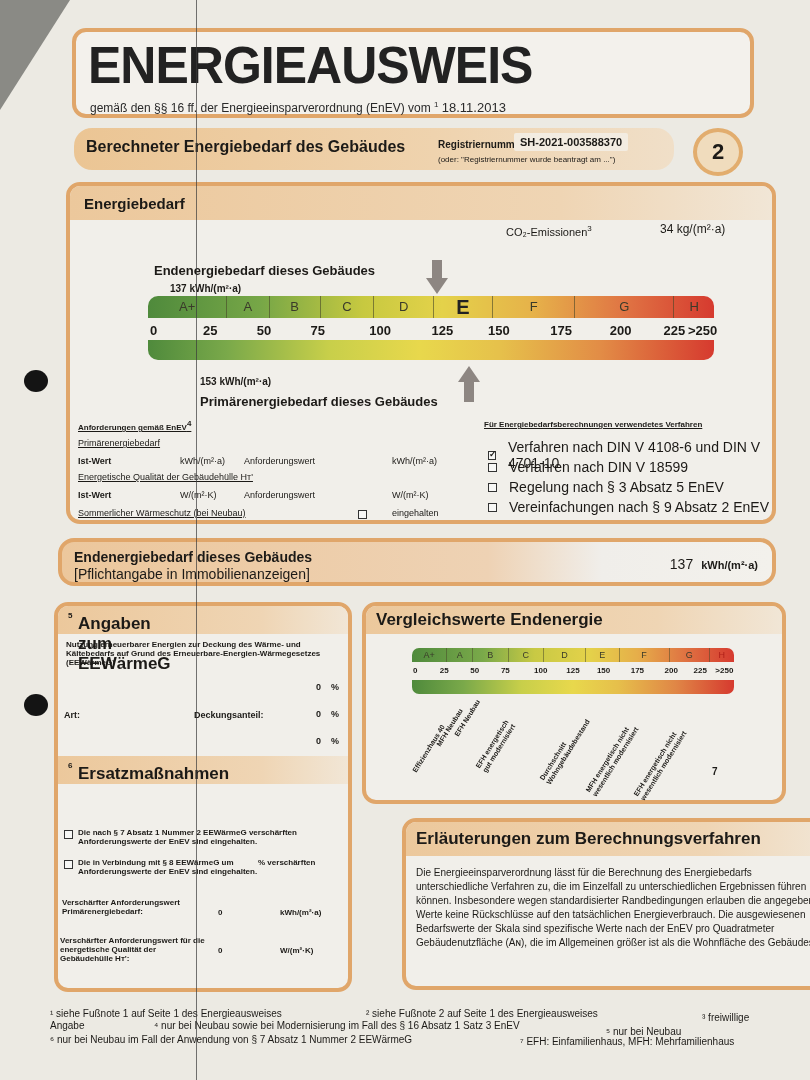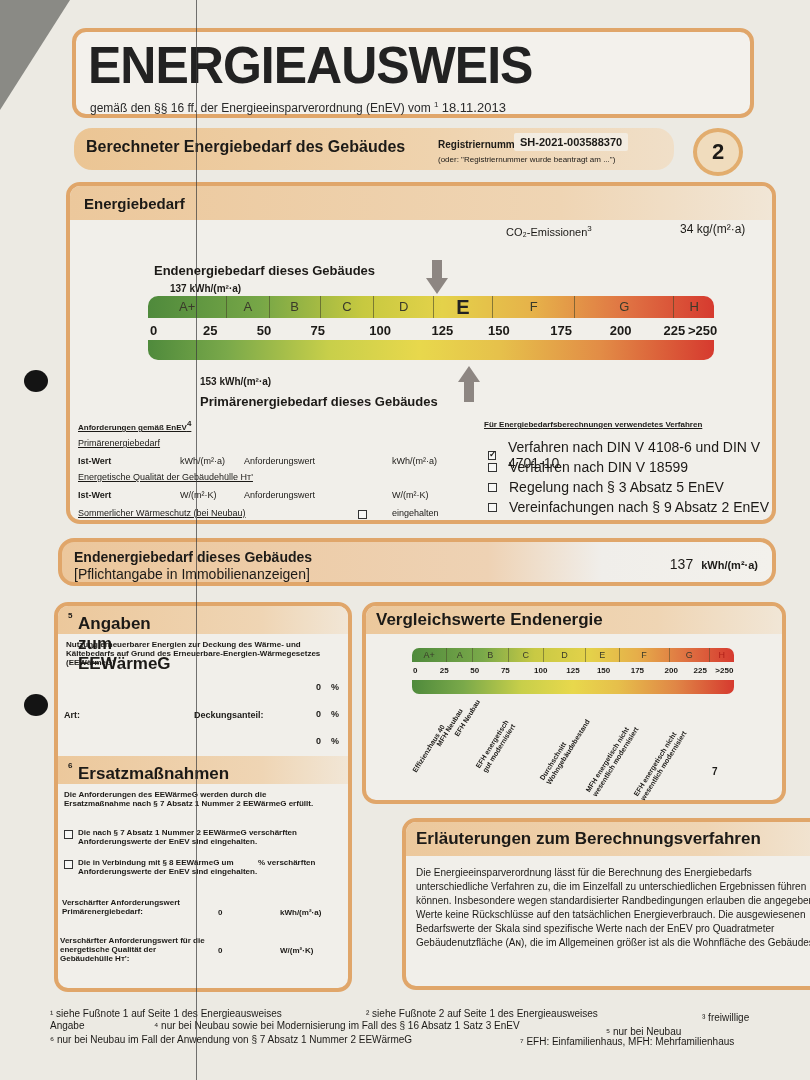--- a/index.html
+++ b/index.html
@@ -67,21 +67,21 @@
     background: #f0dcbd; border: 4px solid #e2ad6e;
     display: flex; align-items: center; justify-content: center;
     font-size: 22px; font-weight: bold;
   }
 
   
   .eb-box { left: 66px; top: 182px; width: 710px; height: 342px; }
   .eb-head { position: absolute; left: 0; top: 0; right: 0; height: 34px; border-radius: 10px 10px 0 0; }
   .eb-head span { position: absolute; left: 14px; top: 9px; font-size: 15px; }
   .co2 { position: absolute; left: 436px; top: 38px; font-size: 11px; }
-  .co2-val { position: absolute; left: 610px; top: 36px; font-size: 12px; }
+  .co2-val { position: absolute; left: 590px; top: 36px; font-size: 12px; }
   .end-label { position: absolute; left: 84px; top: 77px; font-size: 13px; font-weight: bold; }
   .end-val { position: absolute; left: 100px; top: 97px; font-size: 10px; font-weight: bold; }
   .scale {
     position: absolute; left: 78px; top: 110px; width: 566px; height: 22px;
     border-radius: 10px 10px 0 0; display: flex; overflow: hidden;
     background: linear-gradient(90deg,#4f8a3c 0%,#77a747 20%,#c7c940 38%,#e4d24a 52%,#e6b24a 68%,#e07544 84%,#d63a2f 100%);
   }
   .scale .cls {
     height: 100%; text-align: center; font-size: 13px; line-height: 22px; color: #3a3a2a;
     border-right: 1px solid rgba(70,70,40,.6);
@@ -266,21 +266,20 @@
   <div class="small-bold" style="left:8px;top:34px;width:280px">Nutzung erneuerbarer Energien zur Deckung des Wärme- und Kältebedarfs auf Grund des Erneuerbare-Energien-Wärmegesetzes (EEWärmeG)</div>
   <div class="pct-row" style="top:76px"><span>0</span><i>%</i></div>
   <div class="small-bold" style="left:6px;top:105px;font-size:9px">Art:</div>
   <div class="small-bold" style="left:136px;top:105px;font-size:9px">Deckungsanteil:</div>
   <div class="pct-row" style="top:103px"><span>0</span><i>%</i></div>
   <div class="pct-row" style="top:130px"><span>0</span><i>%</i></div>
 
   <div class="box-head sect-head" style="top:150px">
     <span><span>Ersatzmaßnahmen</span><sup>6</sup></span>
   </div>
-  <div class="small-bold" style="left:6px;top:184px;width:270px">Die Anforderungen des EEWärmeG werden durch die Ersatzmaßnahme nach § 7 Absatz 1 Nummer 2 EEWärmeG erfüllt.</div>
   <span class="cb" style="position:absolute;left:6px;top:224px"></span>
   <div class="small-bold" style="left:20px;top:222px;width:262px">Die nach § 7 Absatz 1 Nummer 2 EEWärmeG verschärften Anforderungswerte der EnEV sind eingehalten.</div>
   <span class="cb" style="position:absolute;left:6px;top:254px"></span>
   <div class="small-bold" style="left:20px;top:252px;width:270px;white-space:pre-wrap">Die in Verbindung mit § 8 EEWärmeG um           % verschärften Anforderungswerte der EnEV sind eingehalten.</div>
   <div class="small-bold" style="left:4px;top:292px;width:150px">Verschärfter Anforderungswert Primärenergiebedarf:</div>
   <div class="small-bold" style="left:160px;top:302px">0</div>
   <div class="small-bold" style="left:222px;top:302px">kWh/(m²·a)</div>
   <div class="small-bold" style="left:2px;top:330px;width:150px">Verschärfter Anforderungswert für die energetische Qualität der Gebäudehülle Hт':</div>
   <div class="small-bold" style="left:160px;top:340px">0</div>
   <div class="small-bold" style="left:222px;top:340px">W/(m²·K)</div>

